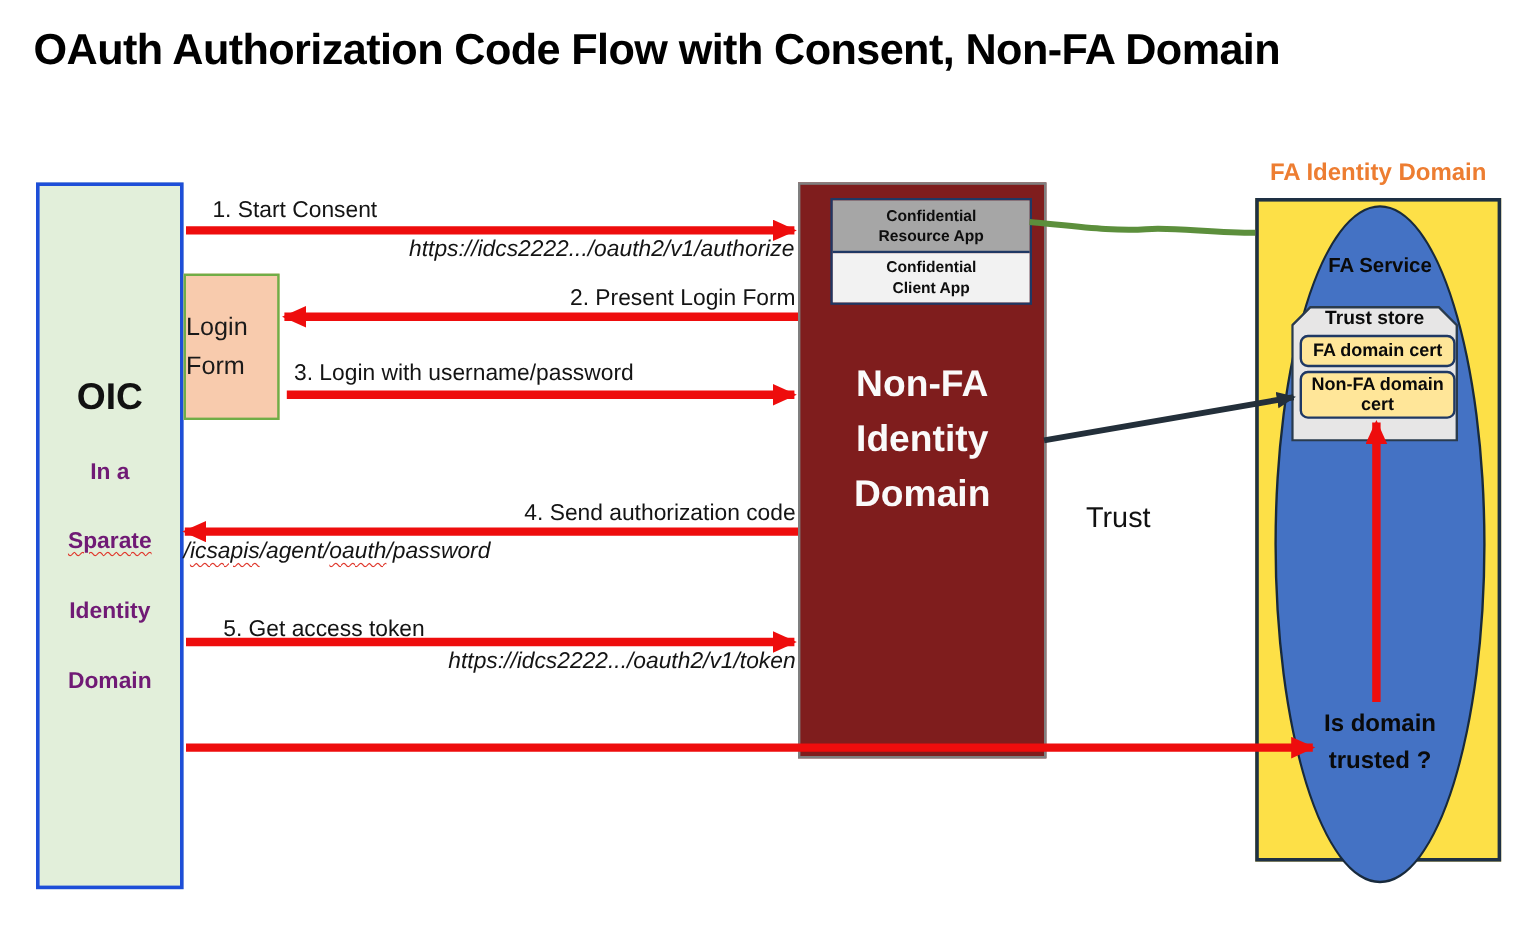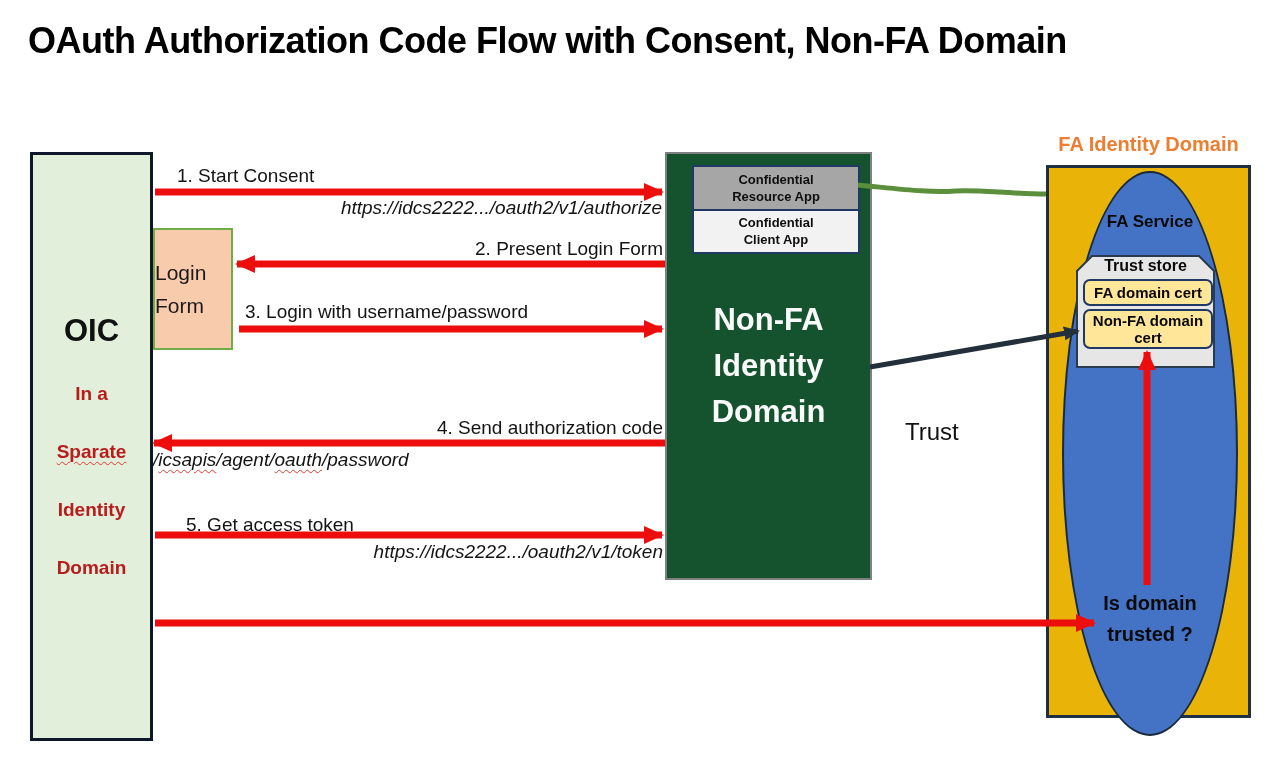--- a/index.html
+++ b/index.html
@@ -6,47 +6,47 @@
   .canvas{position:relative;width:1279px;height:784px;background:#ffffff;overflow:hidden;
           font-family:"Liberation Sans",sans-serif;color:#141414;}
   .abs{position:absolute;}
 
   
   .title{left:28px;top:20px;width:1220px;font-size:36px;font-weight:bold;color:#000;
          letter-spacing:-0.5px;white-space:nowrap;}
 
   
   .oic-box{left:30px;top:152px;width:123px;height:589px;background:#e2efda;
-           border:3px solid #0f172a;box-sizing:border-box;display:flex;
+           border:3px solid #1d4ed8;box-sizing:border-box;display:flex;
            align-items:center;justify-content:center;}
   .oic-inner{text-align:center;}
   .oic-name{font-size:31px;font-weight:bold;color:#111;margin-bottom:6px;}
-  .oic-line{font-size:19px;font-weight:bold;color:#b91c1c;line-height:27px;margin-top:31px;}
+  .oic-line{font-size:19px;font-weight:bold;color:#701a75;line-height:27px;margin-top:31px;}
 
   
   .login-box{left:153px;top:228px;width:80px;height:122px;background:#f8cbad;
              border:2.5px solid #70ad47;box-sizing:border-box;display:flex;flex-direction:column;
              justify-content:center;font-size:21px;color:#1a1a1a;line-height:33px;}
 
   
-  .nonfa-box{left:665px;top:152px;width:207px;height:428px;background:#14532d;
+  .nonfa-box{left:665px;top:152px;width:207px;height:480px;background:#7f1d1d;
              border:2px solid #7f7f7f;box-sizing:border-box;}
   .apps{position:absolute;left:25px;top:11px;width:168px;height:89px;border:2px solid #1f3864;
         box-sizing:border-box;display:flex;flex-direction:column;}
   .app{flex:1;display:flex;flex-direction:column;align-items:center;justify-content:center;
        font-size:13px;font-weight:bold;color:#0e0e0e;line-height:17px;text-align:center;}
   .app.resource{background:#a6a6a6;border-bottom:2px solid #1f3864;}
   .app.client{background:#f2f2f2;}
   .nonfa-title{position:absolute;left:0;top:143px;width:100%;text-align:center;
                font-size:31px;font-weight:bold;color:#fafafa;line-height:46px;}
 
   
   .fa-heading{left:1046px;top:133px;width:205px;text-align:center;font-size:20px;
               font-weight:bold;color:#ed7d31;white-space:nowrap;}
-  .fa-box{left:1046px;top:165px;width:205px;height:553px;background:#eab308;
+  .fa-box{left:1046px;top:165px;width:205px;height:553px;background:#fde047;
           border:3px solid #1e3044;box-sizing:border-box;}
   .fa-ellipse{position:absolute;left:13px;top:3px;width:176px;height:565px;background:#4472c4;
               border:2.5px solid #182a3c;border-radius:50%;box-sizing:border-box;}
   .fa-service{position:absolute;left:13px;top:44px;width:176px;text-align:center;
               font-size:17px;font-weight:bold;color:#0a0a0a;}
   .trust-shape{position:absolute;left:27px;top:87px;width:139px;height:113px;}
   .trust-title{position:absolute;left:27px;top:89px;width:139px;text-align:center;
                font-size:16px;font-weight:bold;color:#0a0a0a;}
   .cert{position:absolute;left:34px;width:130px;background:#ffe699;border:2px solid #1f3864;
         border-radius:7px;box-sizing:border-box;display:flex;align-items:center;justify-content:center;

